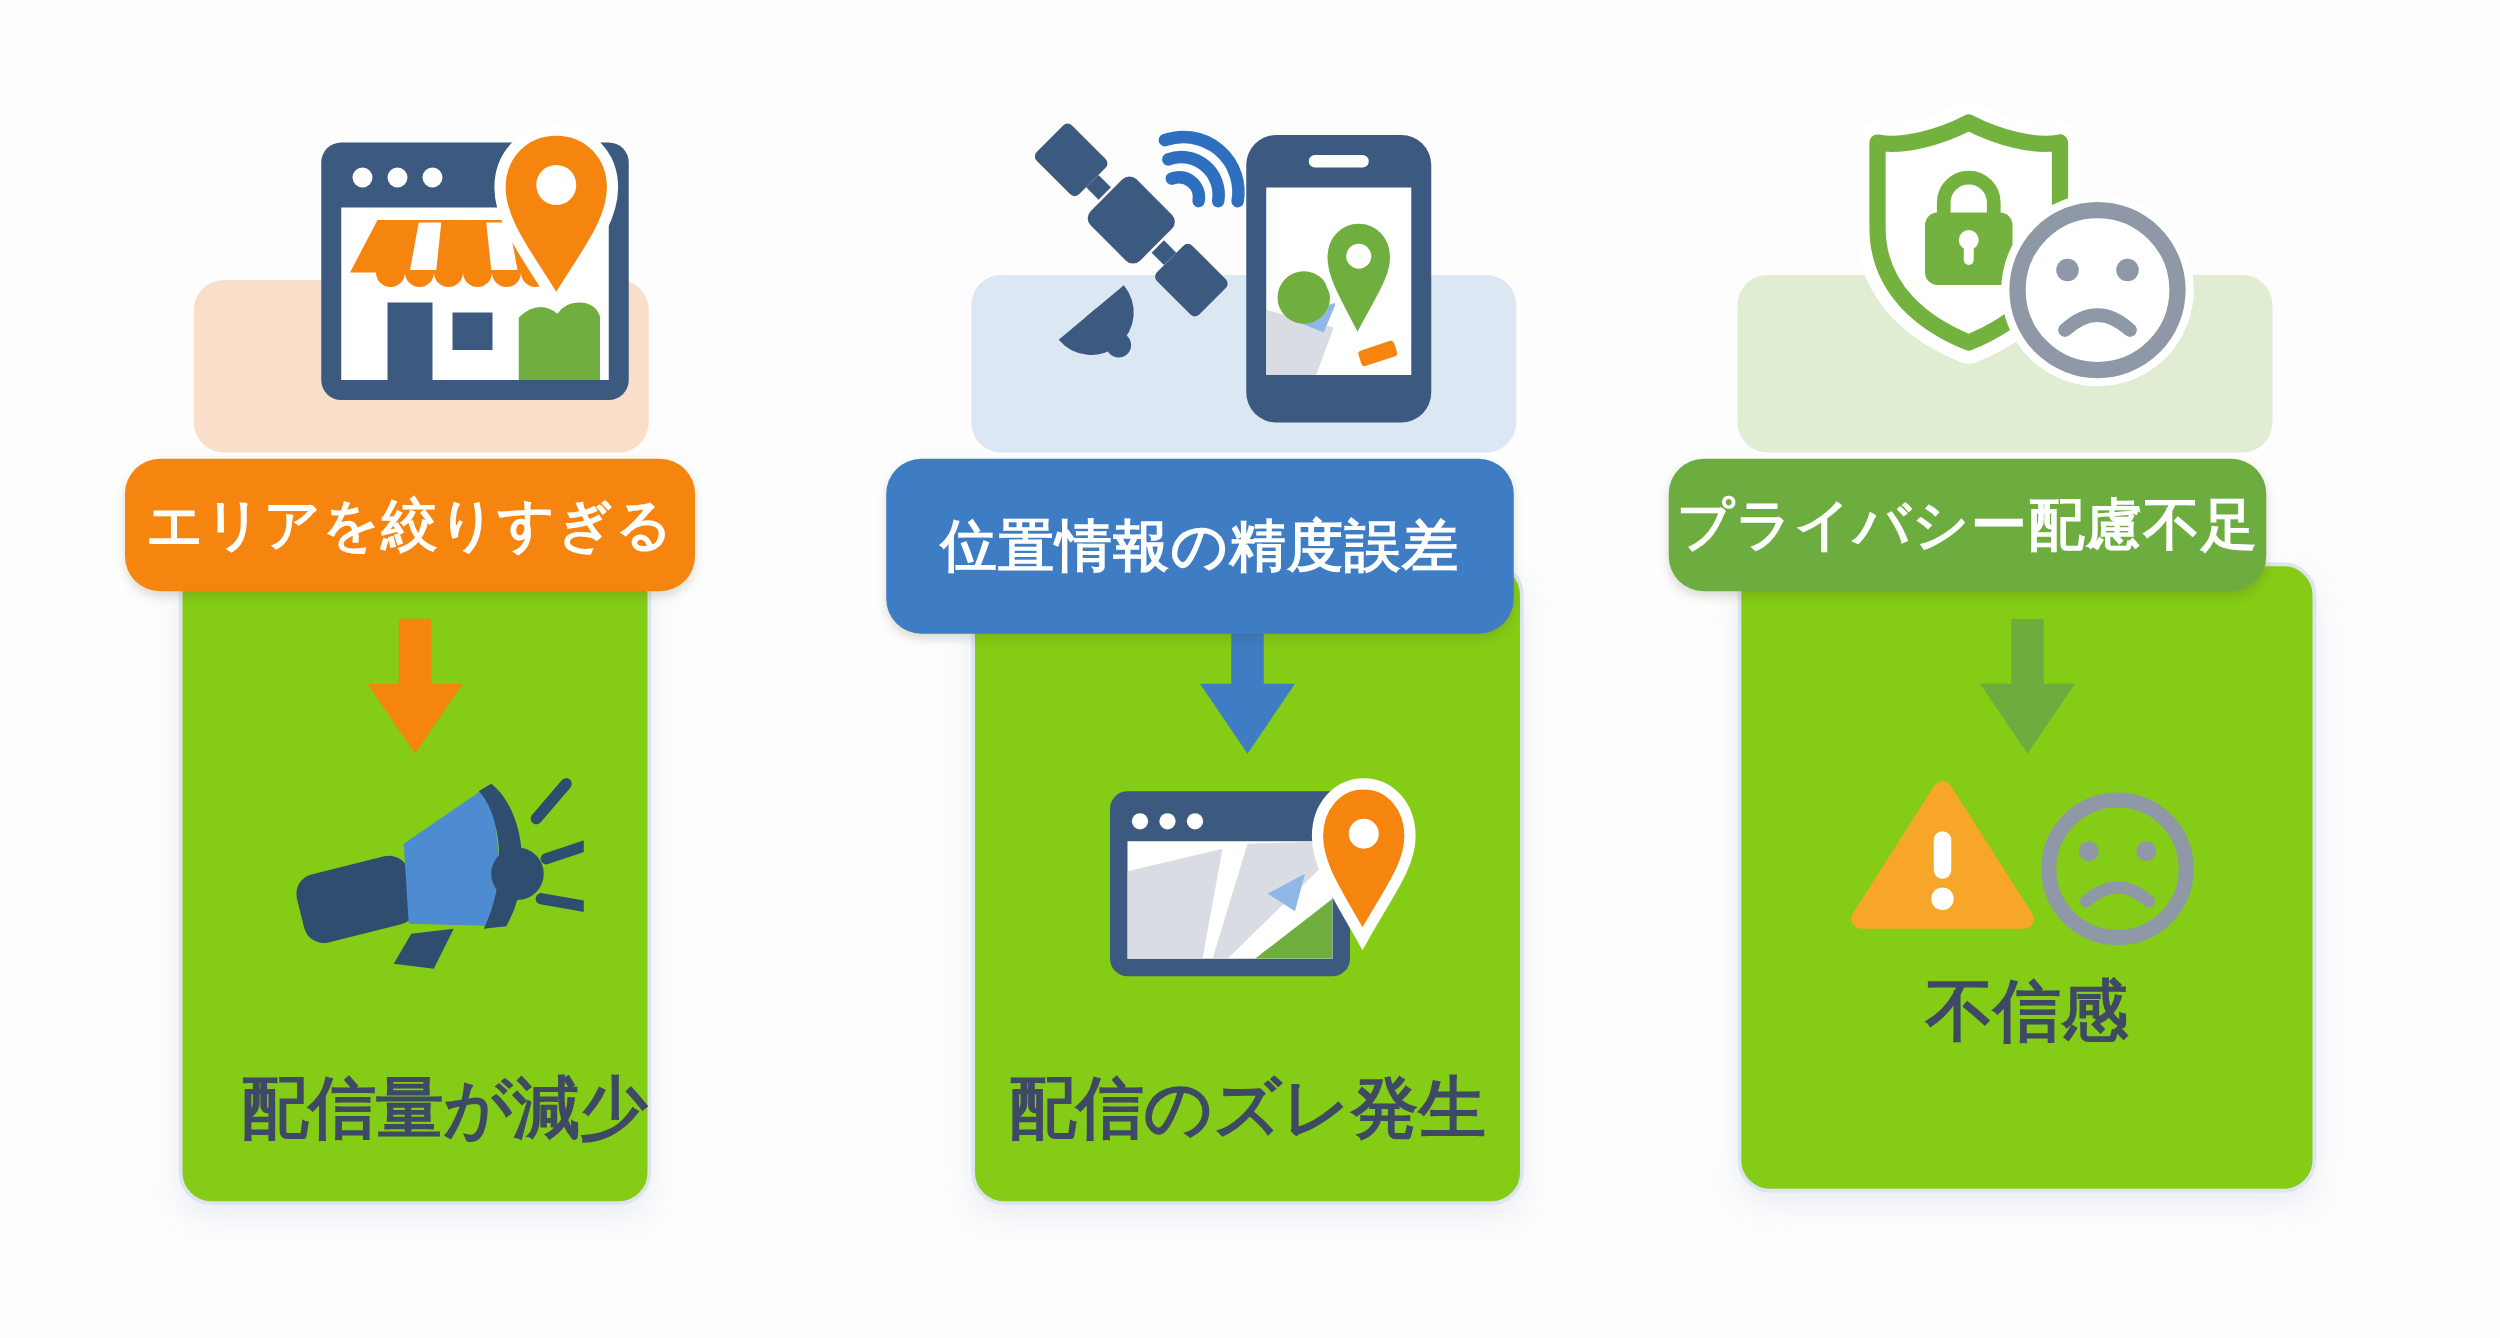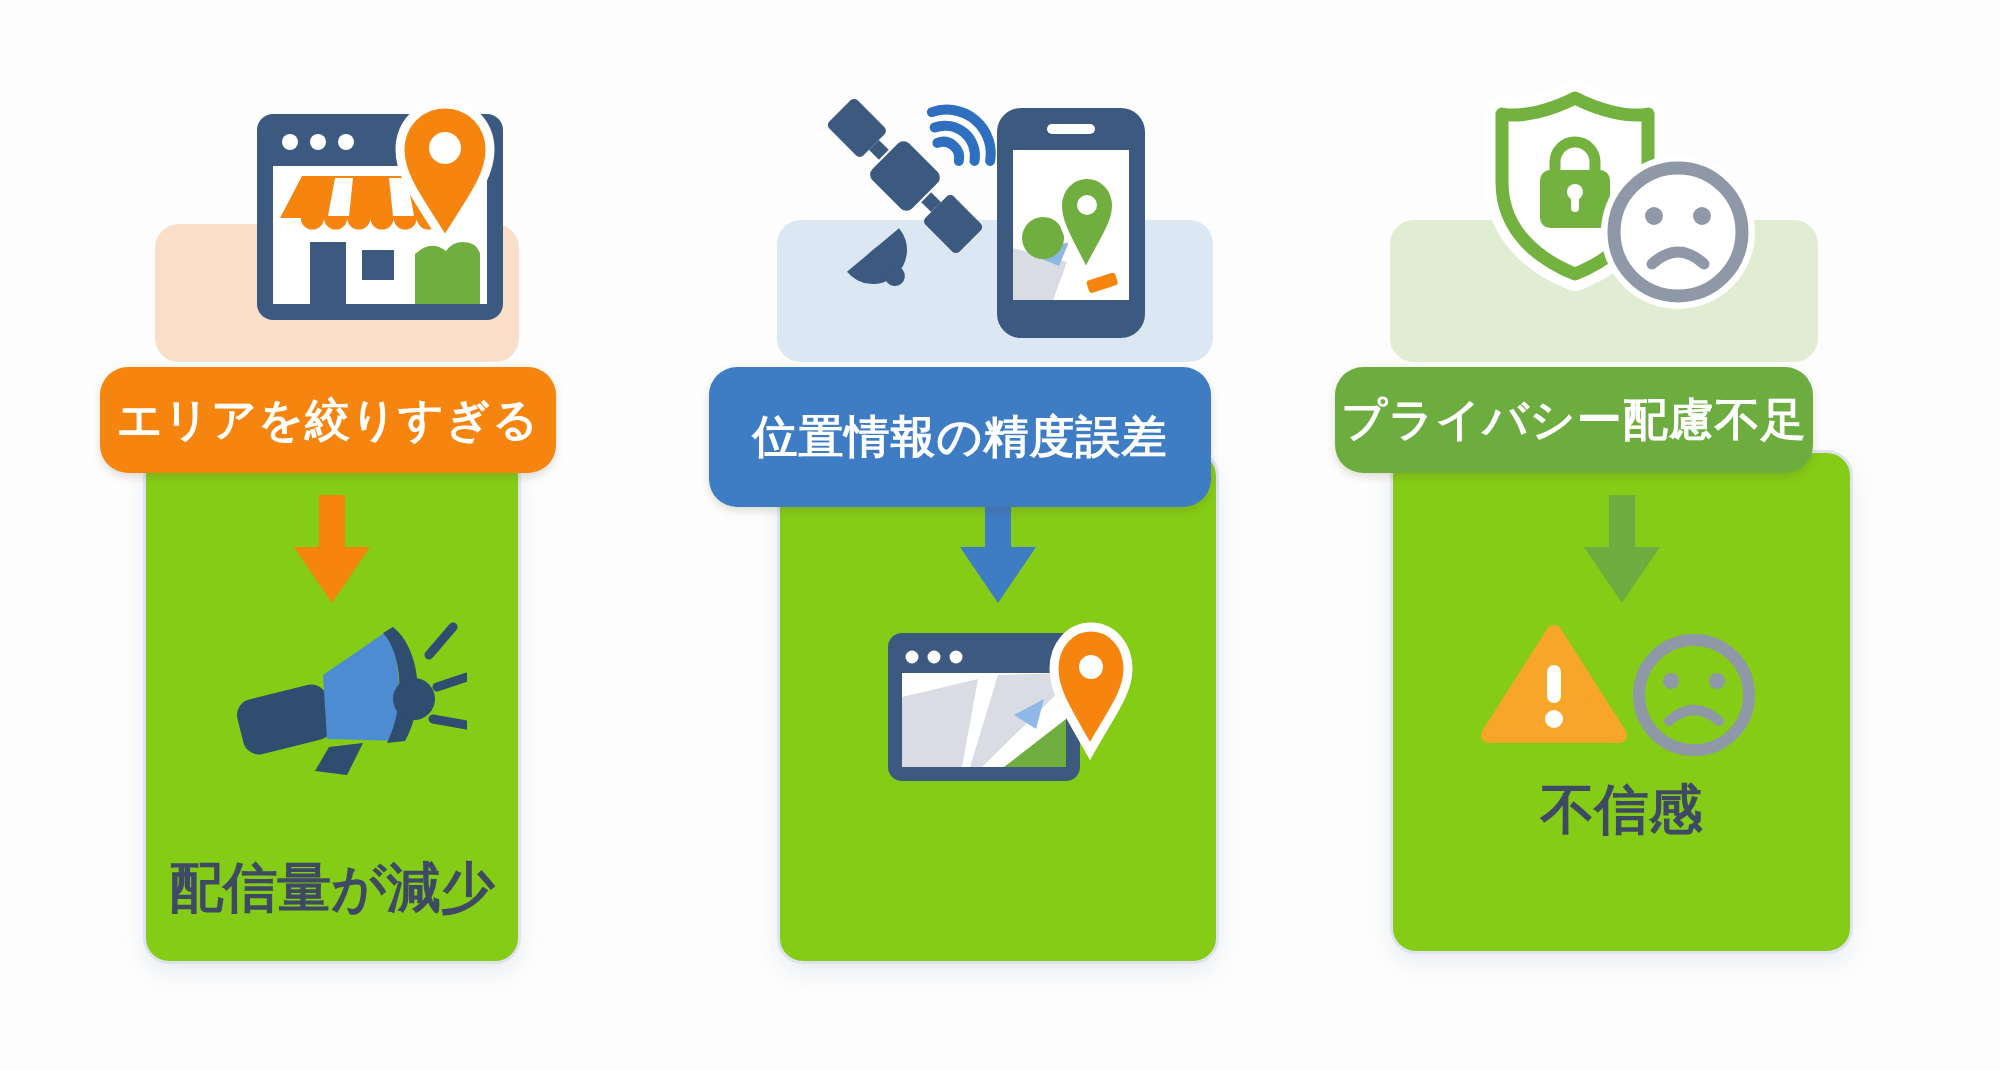--- a/index.html
+++ b/index.html
@@ -30,21 +30,21 @@
   .arrow{width:84px;height:110px;top:42px;left:calc(50% - 42px);}
   .result{left:0;right:0;text-align:center;color:var(--ink,#3E4A63);font-weight:700;font-size:54px;line-height:76px;}
   .rline:empty{display:none;}
 
   
   .c1 .pastel{left:155px;top:224px;width:364px;height:138px;}
   .c1 .band{left:100px;top:367px;width:456px;height:106px;text-align:center;}
   .c1 .card{left:143px;top:450px;width:372px;height:508px;}
   .c1 .topicons{left:250px;top:92px;width:265px;height:240px;}
   .c1 .resicon{width:230px;height:168px;top:158px;left:calc(50% - 95px);}
-  .c1 .result{top:396px;}
+  .c1 .result{top:396px;text-align:right;}
 
   .c2 .pastel{left:777px;top:220px;width:436px;height:142px;}
   .c2 .band{left:709px;top:367px;width:502px;height:140px;}
   .c2 .card{left:777px;top:450px;width:436px;height:508px;}
   .c2 .topicons{left:815px;top:58px;width:350px;height:290px;}
   .c2 .resicon{width:250px;height:178px;top:158px;left:calc(50% - 112px);}
   .c2 .result{top:396px;}
 
   .c3 .pastel{left:1390px;top:220px;width:428px;height:142px;}
   .c3 .band{left:1335px;top:367px;width:478px;height:106px;}
@@ -189,20 +189,24 @@
           </clipPath>
         <g clip-path="url(#mapclip)">
           <polygon points="16,86 92,68 76,156 16,156" class="f-mgray"></polygon>
           <polygon points="112,64 180,62 180,74 96,156 84,156" class="f-mgray"></polygon>
           <polygon points="118,156 180,108 180,156" class="f-green"></polygon>
           <polygon points="128,104 158,88 150,118" class="f-pblue"></polygon>
         </g>
         <path d="M205 16 C226 16 242 34 242 58 C242 82 224 104 204 140 C184 104 168 82 168 58 C168 34 184 16 205 16 Z" class="f-orange s-white" stroke-width="9"></path>
         <circle cx="205" cy="56" r="12" class="f-white"></circle>
       </svg>
+      <div class="result">
+        <div class="rline">配信のズレ発生</div>
+
+      </div>
     </div>
   </section>
 
   <section class="column c3" style="--accent: #6DAD3F; --pastel: #E0EDD3;">
     <div class="pastel"></div>
 
     <div class="topicons">
       <svg viewBox="0 0 320 240">
         <g>
           <path d="M105 18 C128 30 158 38 178 34 L178 102 C178 152 140 180 105 194 C70 180 32 152 32 102 L32 34 C52 38 82 30 105 18 Z" class="s-white" fill="#fff" stroke-width="34" stroke-linejoin="round"></path>

